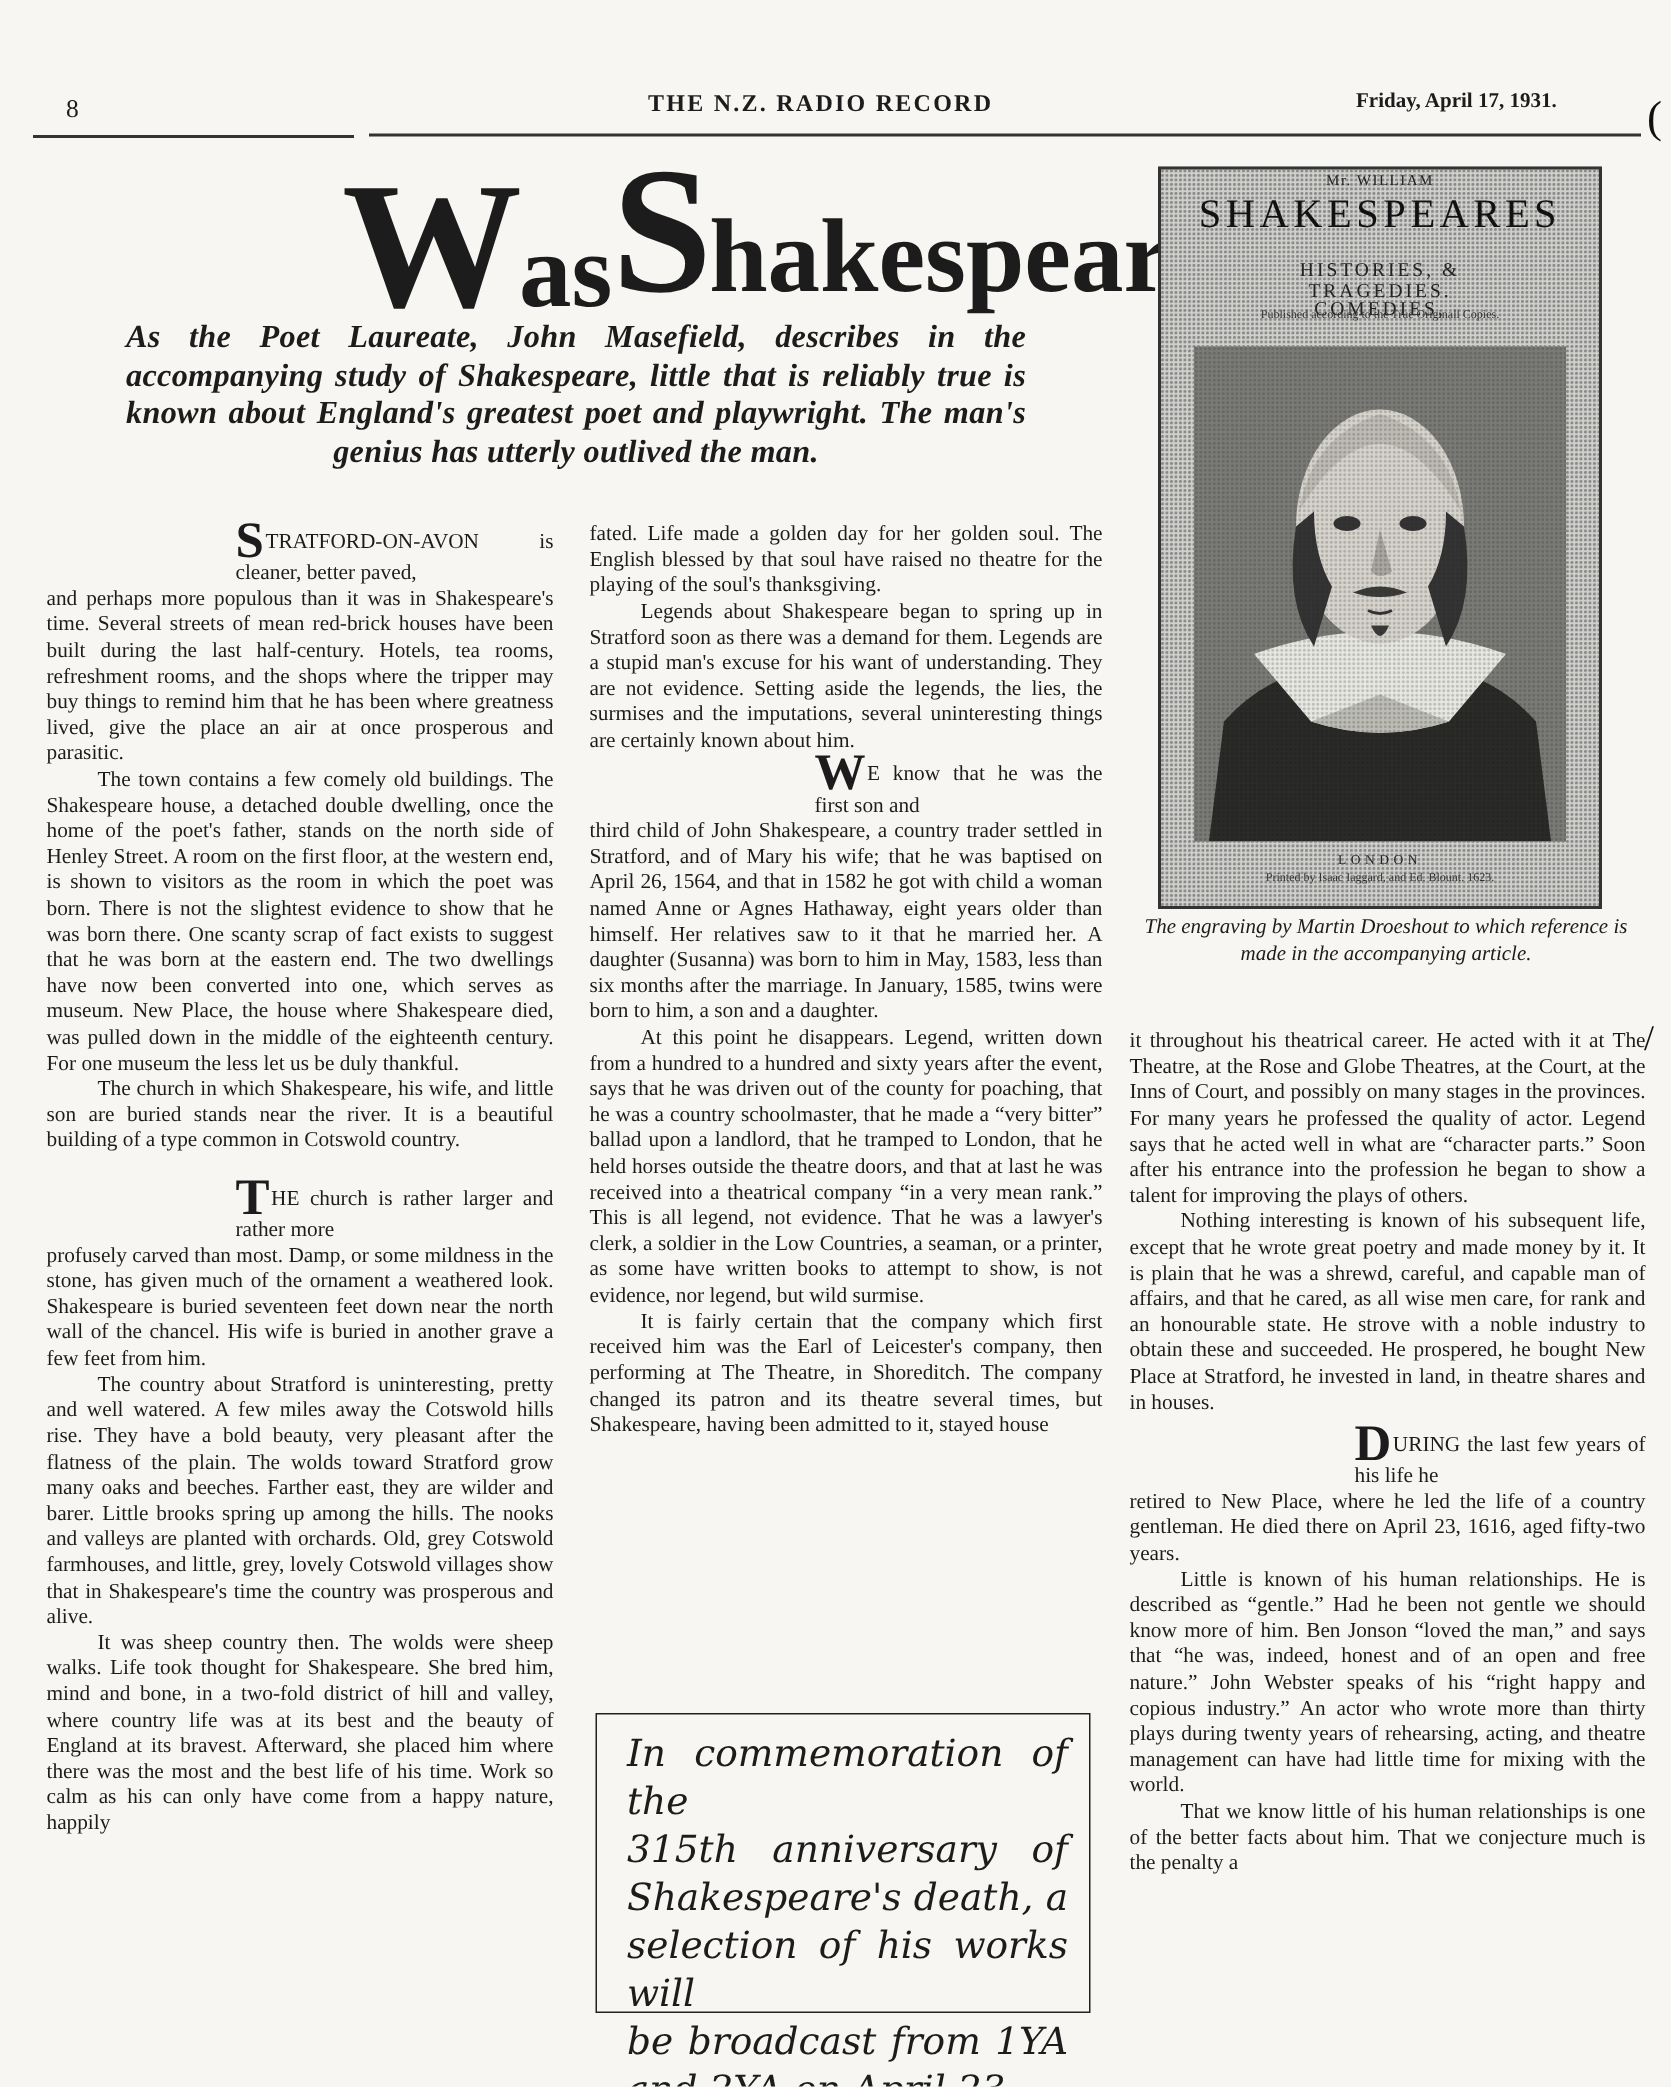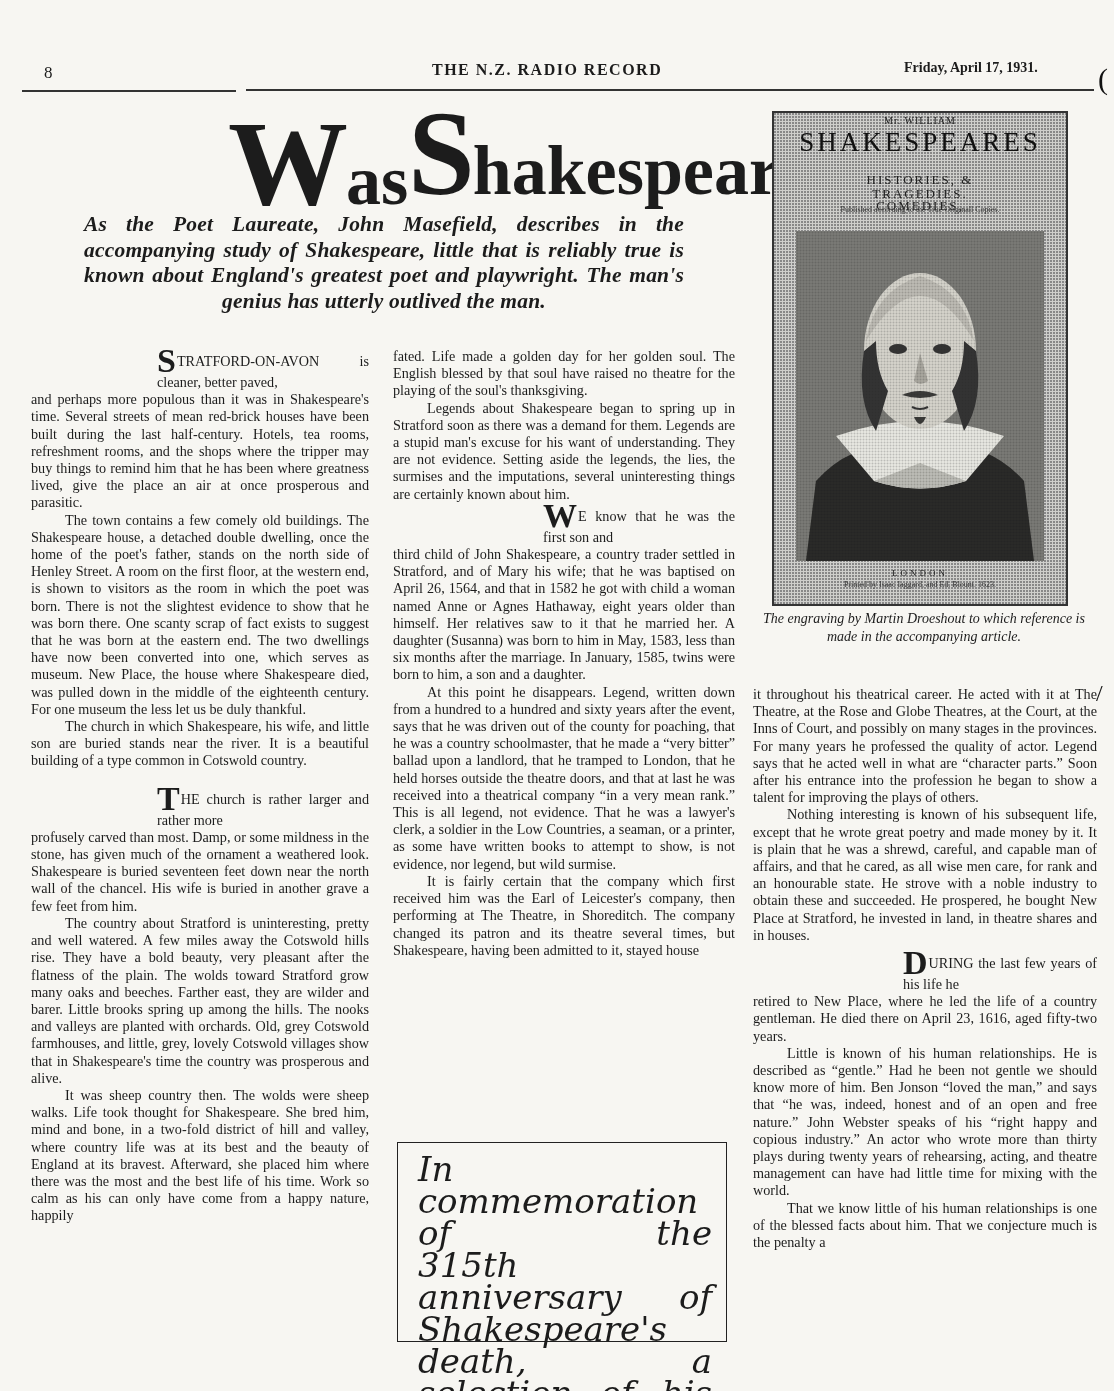--- a/index.html
+++ b/index.html
@@ -65,21 +65,21 @@
 
   .caption {
     position: absolute; left: 752px; top: 610px; width: 344px;
     font-size: 14px; line-height: 17.5px; font-style: italic; text-align: center;
   }
 
   .notice {
     position: absolute; left: 397px; top: 1142px; width: 330px; height: 200px;
     border: 1.8px solid #222; box-sizing: border-box; padding: 10px 14px 0 20px;
     font-family: "DejaVu Serif", serif; font-style: italic;
-    font-size: 34px; line-height: 32px; text-align: justify; text-align-last: justify;
+    font-size: 25px; line-height: 32px; text-align: justify; text-align-last: justify;
   }
   .notice span { display: block; }
 
   .margin-mark { position: absolute; color: #111; font-size: 22px; }
 </style>
 </head>
 <body>
 
 <div class="masthead">
   <span class="page-num">8</span>
@@ -173,21 +173,21 @@
 
 <div class="col col3">
   <p class="noind">it throughout his theatrical career.  He acted with it at The Theatre, at the Rose and Globe Theatres, at the Court, at the Inns of Court, and possibly on many stages in the provinces. For many years he professed the quality of actor.  Legend says that he acted well in what are “character parts.”  Soon after his entrance into the profession he began to show a talent for improving the plays of others.</p>
   <p>Nothing interesting is known of his subsequent life, except that he wrote great poetry and made money by it.  It is plain that he was a shrewd, careful, and capable man of affairs, and that he cared, as all wise men care, for rank and an honourable state.  He strove with a noble industry to obtain these and succeeded. He prospered, he bought New Place at Stratford, he invested in land, in theatre shares and in houses.</p>
   <div class="section-gap" style="height:6px"></div>
   <p class="dropcap-p">
     <span class="dropcap-block" style="padding-left:150px"><span class="dc">D</span><span>URING the last few years of his life he</span></span>
     <span>retired to New Place, where he led the life of a country gentleman.  He died there on April 23, 1616, aged fifty-two years.</span>
   </p>
   <p>Little is known of his human relationships. He is described as “gentle.”  Had he been not gentle we should know more of him. Ben Jonson “loved the man,” and says that “he was, indeed, honest and of an open and free nature.”  John Webster speaks of his “right happy and copious industry.”  An actor who wrote more than thirty plays during twenty years of rehearsing, acting, and theatre management can have had little time for mixing with the world.</p>
-  <p>That we know little of his human relationships is one of the blessed facts about him. That we conjecture much is the penalty a</p>
+  <p>That we know little of his human relationships is one of the better facts about him. That we conjecture much is the penalty a</p>
 </div>
 
 <div class="notice">
   <span>In commemoration of the</span>
   <span>315th anniversary of</span>
   <span>Shakespeare's death, a</span>
   <span>selection of his works will</span>
   <span>be broadcast from 1YA</span>
   <span style="text-align-last:left">and 2YA on April 23.</span>
 </div>

